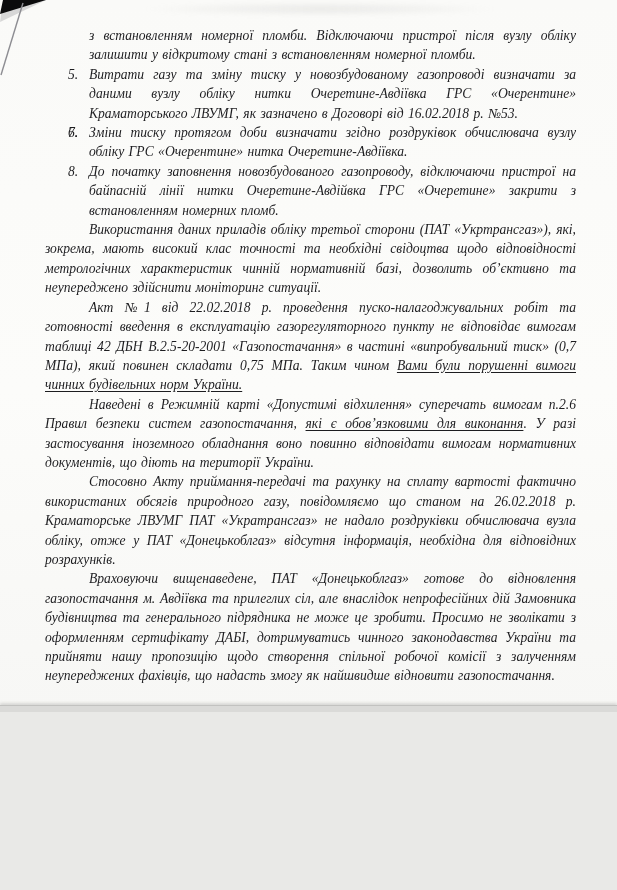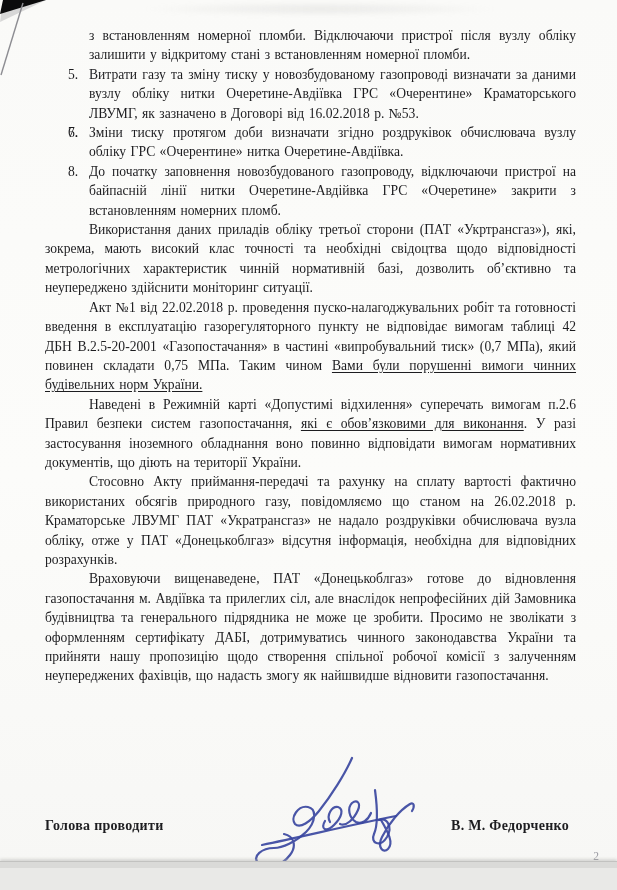--- a/index.html
+++ b/index.html
@@ -2,23 +2,24 @@
 <html><head>
 <meta charset="utf-8">
 <style>
   html, body { margin:0; padding:0; }
   body {
     width:617px; height:890px;
     background:#e9e9e7;
     font-family:"Liberation Serif", serif;
   }
   .page {
-    position:relative; width:617px; height:868px; overflow:hidden;
+    position:relative; width:617px; height:712px; overflow:hidden;
     background:linear-gradient(180deg, #fafaf8 0%, #fcfcfa 55%, #f7f7f5 100%);
     color:#1d1d20;
+    font-style:italic;
   }
   .content {
     position:absolute; left:45px; top:26px; width:531px;
     font-size:13.6px; line-height:19.4px; text-align:justify;
     word-spacing:1px;
   }
   .content p { margin:0; }
   .cont { margin-left:44px !important; }
   .li { position:relative; padding-left:44px; }
   .li .num { position:absolute; left:23px; top:0; }

